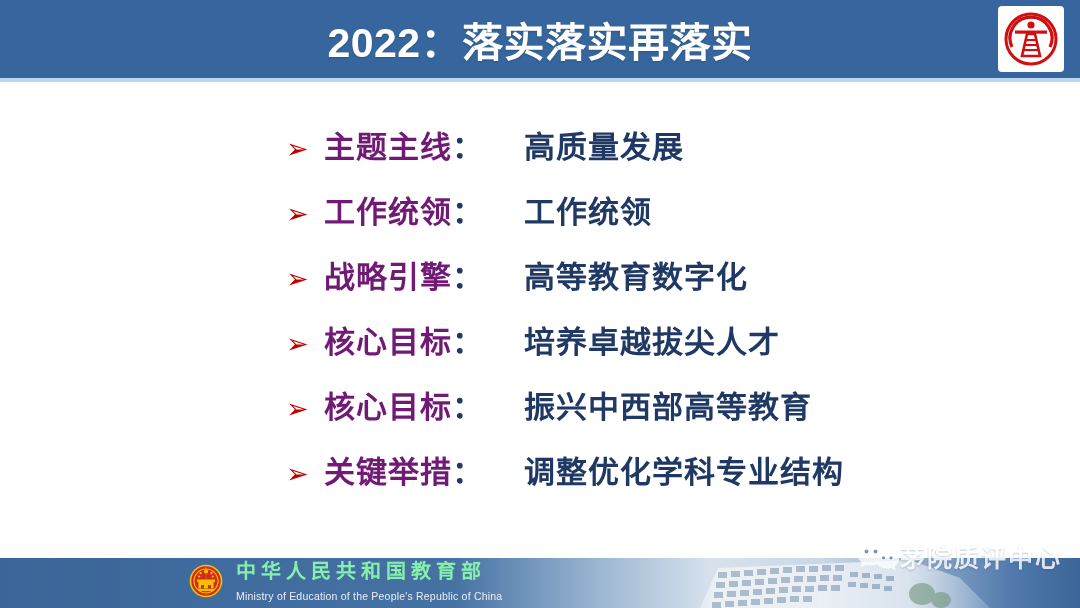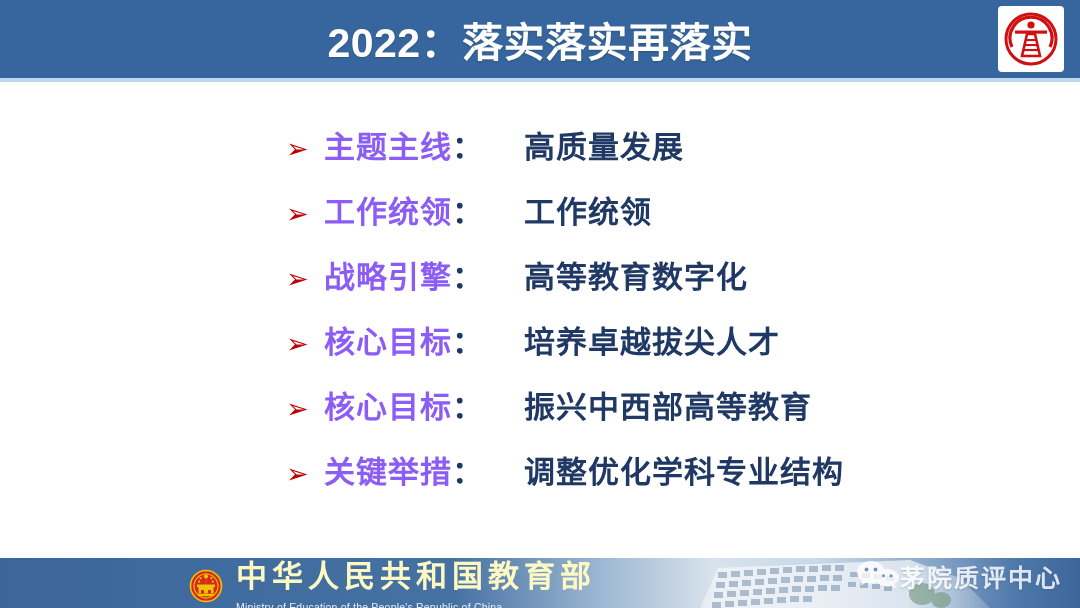--- a/index.html
+++ b/index.html
@@ -95,21 +95,21 @@
   }
   .bullet-marker {
     color: #c00000;
     font-size: 27px;
     line-height: 1;
     width: 38px;
     flex: 0 0 38px;
     font-weight: normal;
   }
   .bullet-label {
-    color: #8b5cf6;
+    color: #701a75;
     font-size: 31px;
     font-weight: bold;
     letter-spacing: 1px;
   }
   .bullet-colon {
     color: #1f3864;
     font-size: 31px;
     font-weight: bold;
   }
   .bullet-value {
@@ -162,42 +162,42 @@
     align-items: center;
     gap: 10px;
   }
   .emblem { display: block; }
   .ministry-text {
     display: flex;
     flex-direction: column;
     justify-content: center;
   }
   .ministry-cn {
-    color: #fef9c3;
-    font-size: 31px;
+    color: #86efac;
+    font-size: 20px;
     font-weight: bold;
     letter-spacing: 5px;
     line-height: 1.05;
     font-family: "DejaVu Serif", "Liberation Serif", serif;
   }
   .ministry-en {
     color: #e8eef6;
     font-size: 10.5px;
     letter-spacing: 0.2px;
     line-height: 1.2;
     margin-top: 8px;
   }
 
   
   .watermark {
     position: absolute;
     right: 18px;
-    top: 558px;
-    display: flex;
-    align-items: flex-start;
+    top: 538px;
+    display: flex;
+    align-items: flex-end;
     opacity: 0.82;
   }
   .wechat-icon { display: block; }
   .watermark-text {
     color: #ffffff;
     font-size: 25px;
     font-weight: bold;
     letter-spacing: 2px;
     text-shadow: 0 1px 2px rgba(40,70,110,0.35);
     white-space: nowrap;

